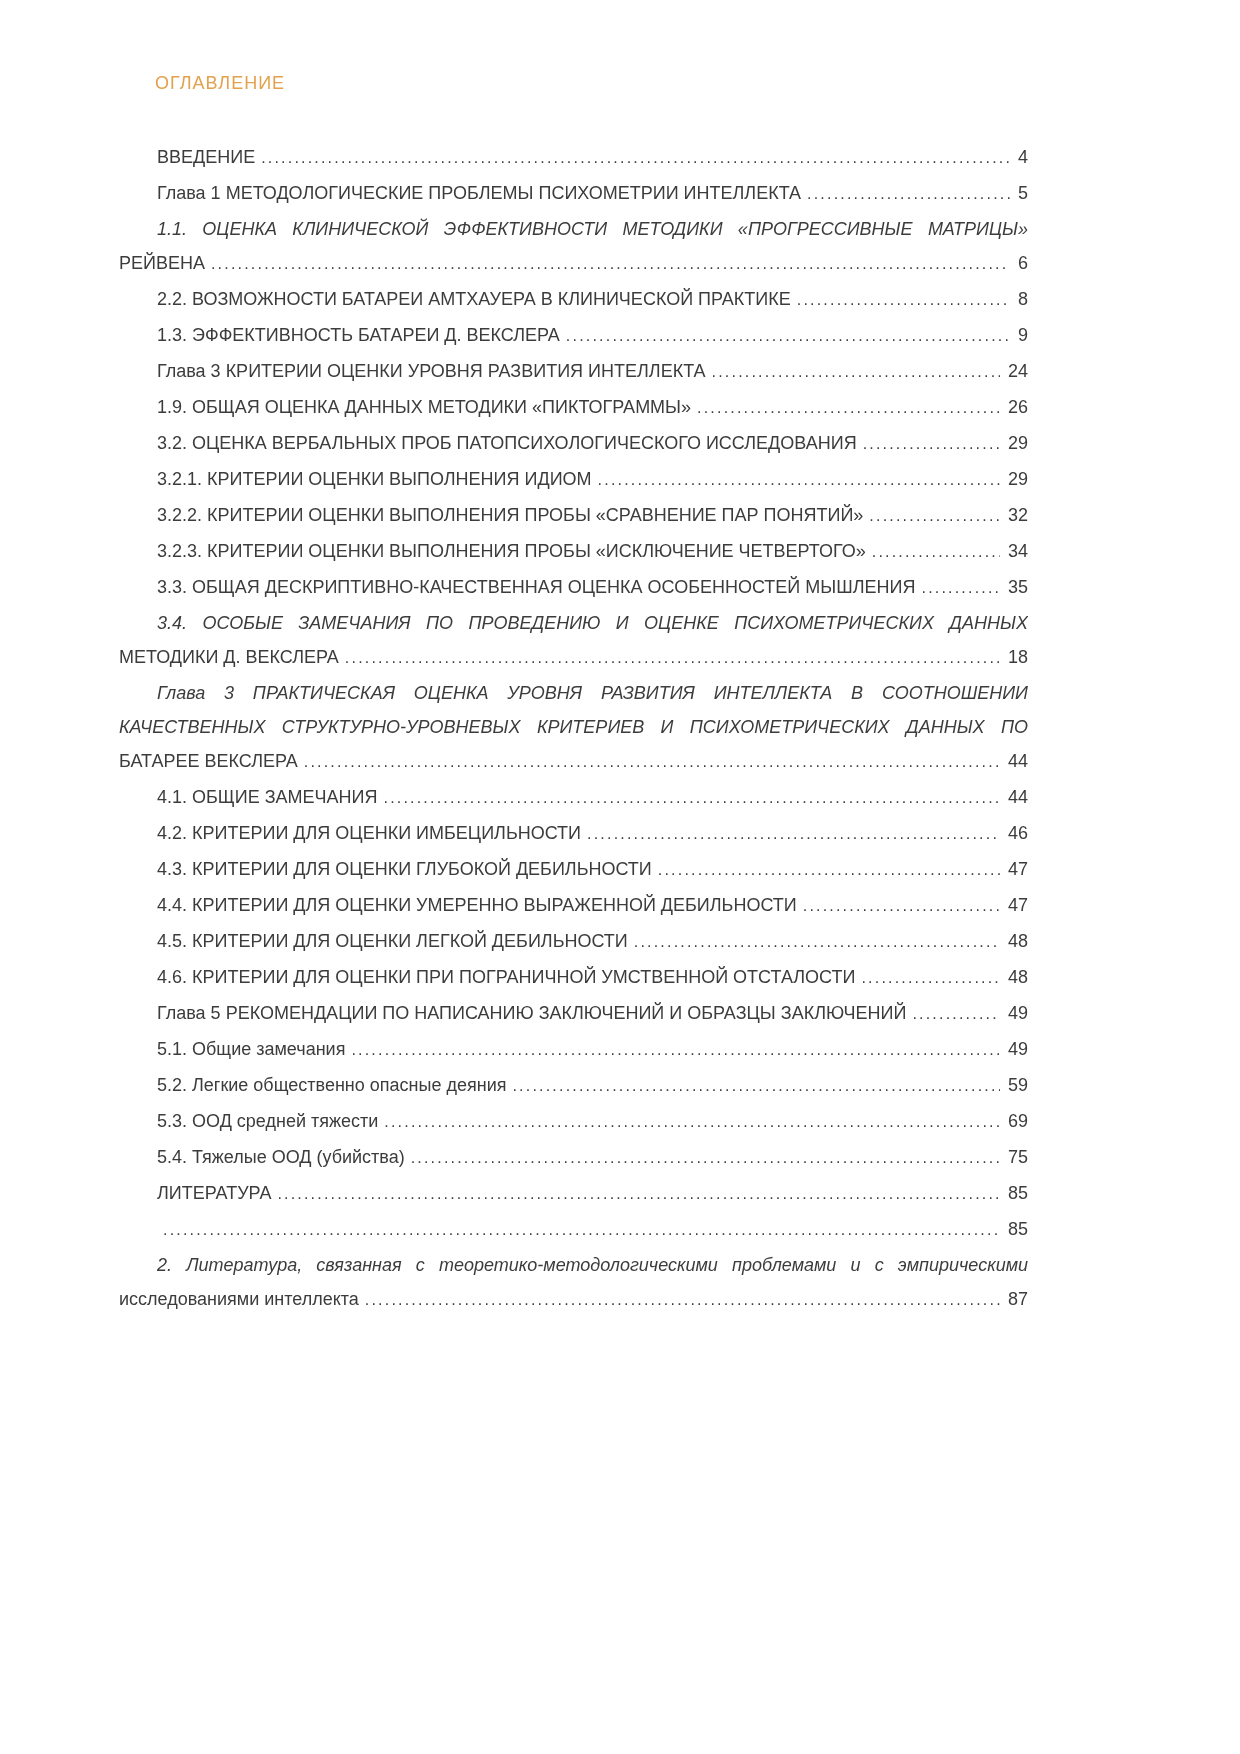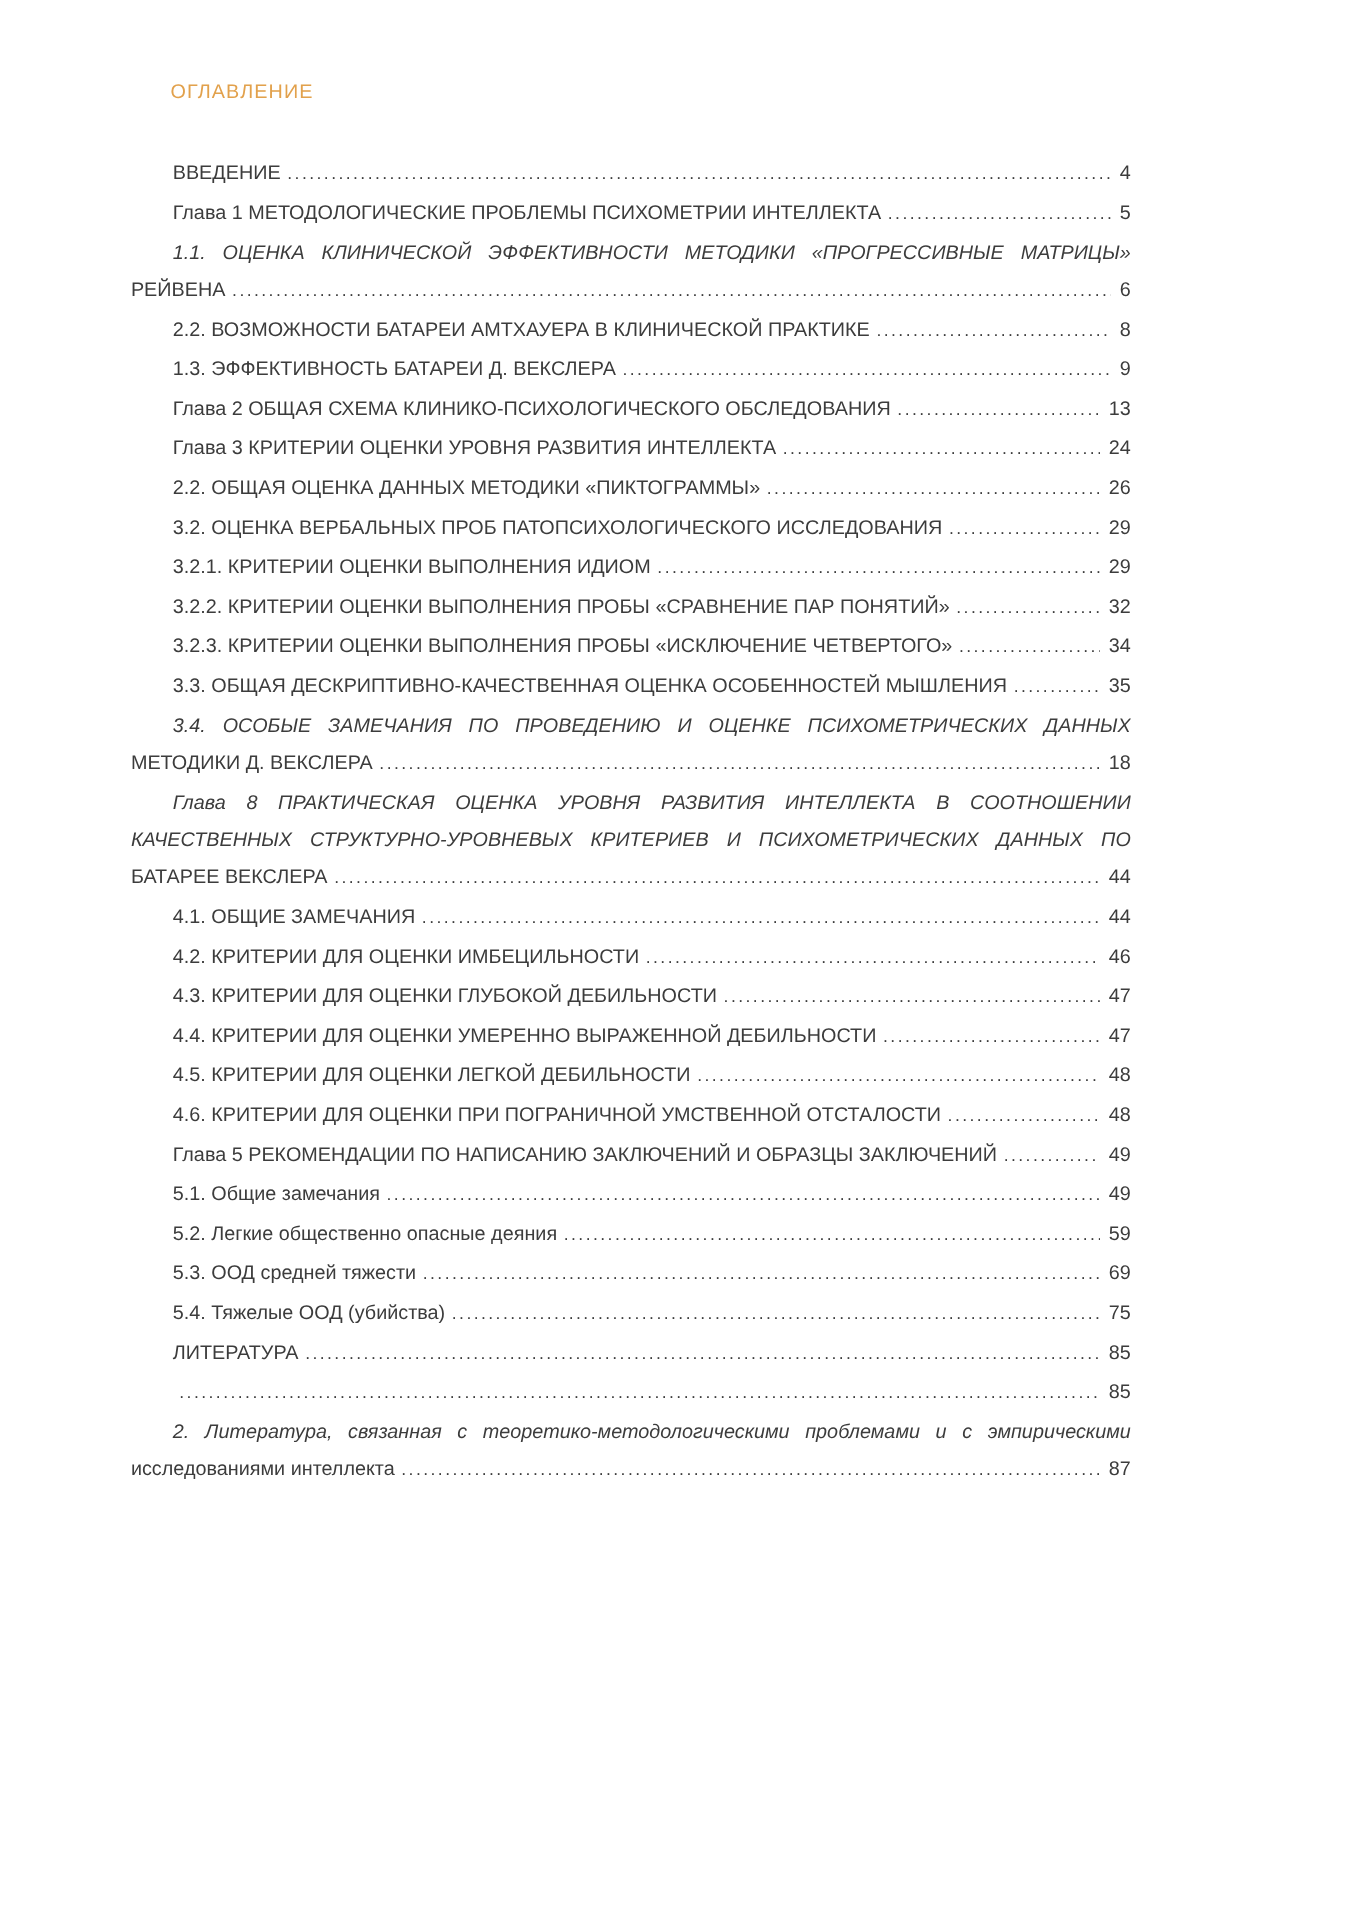--- a/index.html
+++ b/index.html
@@ -109,35 +109,28 @@
         </div>
         <div class="toc-entry">
           <div class="toc-line flexline first">
             <span class="toc-title">1.3. ЭФФЕКТИВНОСТЬ БАТАРЕИ Д. ВЕКСЛЕРА</span>
             <span class="leader"></span>
             <span class="toc-page">9</span>
           </div>
         </div>
         <div class="toc-entry">
           <div class="toc-line flexline first">
-            <span class="toc-title">Глава 2 ОБЩАЯ СХЕМА КЛИНИКО-ПСИХОЛОГИЧЕСКОГО ОБСЛЕДОВАНИЯ</span>
-            <span class="leader"></span>
-            <span class="toc-page">13</span>
-          </div>
-        </div>
-        <div class="toc-entry">
-          <div class="toc-line flexline first">
             <span class="toc-title">Глава 3 КРИТЕРИИ ОЦЕНКИ УРОВНЯ РАЗВИТИЯ ИНТЕЛЛЕКТА</span>
             <span class="leader"></span>
             <span class="toc-page">24</span>
           </div>
         </div>
         <div class="toc-entry">
           <div class="toc-line flexline first">
-            <span class="toc-title">2.2. ОБЩАЯ ОЦЕНКА ДАННЫХ МЕТОДИКИ «ПИКТОГРАММЫ»</span>
+            <span class="toc-title">1.9. ОБЩАЯ ОЦЕНКА ДАННЫХ МЕТОДИКИ «ПИКТОГРАММЫ»</span>
             <span class="leader"></span>
             <span class="toc-page">26</span>
           </div>
         </div>
         <div class="toc-entry">
           <div class="toc-line flexline first">
             <span class="toc-title">3.2. ОЦЕНКА ВЕРБАЛЬНЫХ ПРОБ ПАТОПСИХОЛОГИЧЕСКОГО ИССЛЕДОВАНИЯ</span>
             <span class="leader"></span>
             <span class="toc-page">29</span>
           </div>
@@ -172,21 +165,21 @@
         </div>
         <div class="toc-entry">
           <div class="toc-line fill first"><span class="toc-title">3.4. ОСОБЫЕ ЗАМЕЧАНИЯ ПО ПРОВЕДЕНИЮ И ОЦЕНКЕ ПСИХОМЕТРИЧЕСКИХ ДАННЫХ</span></div>
           <div class="toc-line flexline">
             <span class="toc-title">МЕТОДИКИ Д. ВЕКСЛЕРА</span>
             <span class="leader"></span>
             <span class="toc-page">18</span>
           </div>
         </div>
         <div class="toc-entry">
-          <div class="toc-line fill first"><span class="toc-title">Глава 8 ПРАКТИЧЕСКАЯ ОЦЕНКА УРОВНЯ РАЗВИТИЯ ИНТЕЛЛЕКТА В СООТНОШЕНИИ</span></div>
+          <div class="toc-line fill first"><span class="toc-title">Глава 3 ПРАКТИЧЕСКАЯ ОЦЕНКА УРОВНЯ РАЗВИТИЯ ИНТЕЛЛЕКТА В СООТНОШЕНИИ</span></div>
           <div class="toc-line fill"><span class="toc-title">КАЧЕСТВЕННЫХ СТРУКТУРНО-УРОВНЕВЫХ КРИТЕРИЕВ И ПСИХОМЕТРИЧЕСКИХ ДАННЫХ ПО</span></div>
           <div class="toc-line flexline">
             <span class="toc-title">БАТАРЕЕ ВЕКСЛЕРА</span>
             <span class="leader"></span>
             <span class="toc-page">44</span>
           </div>
         </div>
         <div class="toc-entry">
           <div class="toc-line flexline first">
             <span class="toc-title">4.1. ОБЩИЕ ЗАМЕЧАНИЯ</span>

